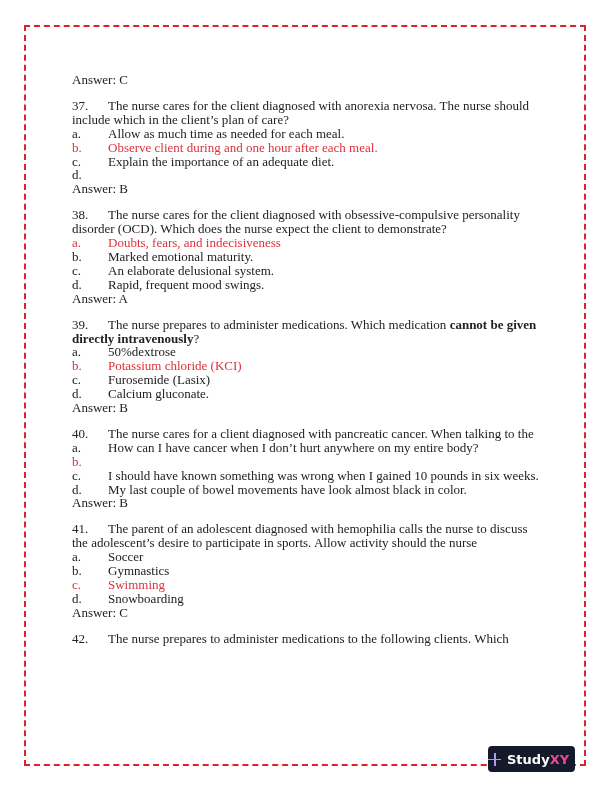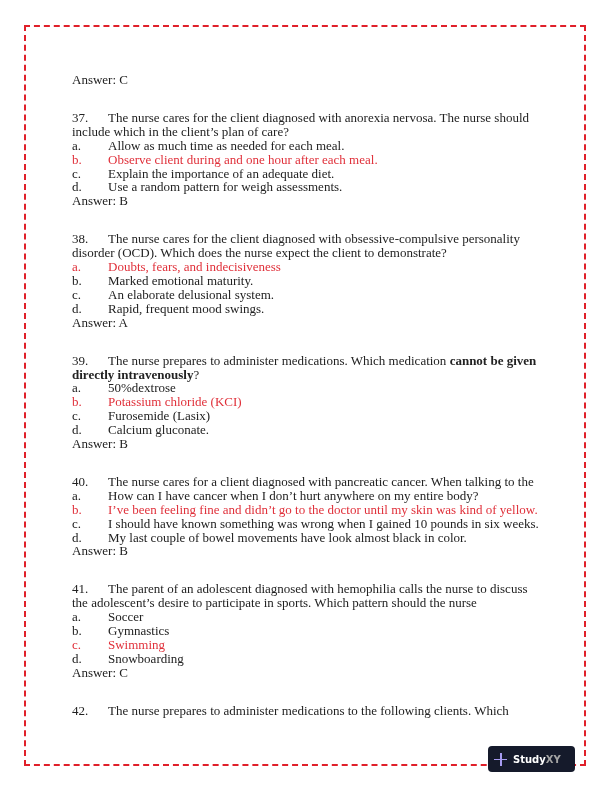--- a/index.html
+++ b/index.html
@@ -3,36 +3,36 @@
 <meta charset="utf-8">
 <style>
   html, body { margin: 0; padding: 0; background: #ffffff; }
   body { width: 612px; height: 792px; position: relative; overflow: hidden;
          font-family: "Liberation Serif", "DejaVu Serif", serif; color: #222; }
   .frame { position: absolute; left: 24px; top: 25px; width: 562px; height: 741px;
            border: 2px dashed #e0202a; box-sizing: border-box; }
   .content { position: absolute; left: 72px; top: 73px; width: 480px;
              font-size: 13px; line-height: 13.9px; }
   .line { white-space: nowrap; }
-  .q { margin-top: 24px; }
+  .q { margin-top: 12px; }
   .q:first-child { margin-top: 0; }
   .qnum { display: inline-block; width: 36px; }
   .opt { display: flex; white-space: nowrap; }
   .opt .letter { width: 36px; flex: none; }
   .correct { color: #e0303a; }
   b { font-weight: bold; }
   .badge { position: absolute; left: 488px; top: 746px; width: 87px; height: 26px;
            background: #151a2b; border-radius: 4px; display: flex; align-items: center;
-           font-family: "DejaVu Sans", sans-serif; font-weight: bold; font-size: 10px;
-           color: #ffffff; box-sizing: border-box; padding-left: 6px; }
+           font-family: "DejaVu Sans", sans-serif; font-weight: bold; font-size: 13px;
+           color: #ffffff; box-sizing: border-box; }
   .badge .plus { width: 13px; height: 13px; position: relative; margin-right: 6px; }
   .badge .plus::before, .badge .plus::after { content: ""; position: absolute; background: #a79cf2; }
   .badge .plus::before { left: 6px; top: 0; width: 1.5px; height: 13px; }
   .badge .plus::after { top: 6px; left: 0; width: 13px; height: 1.5px; }
-  .badge .xy { color: #a3a3a3; }
+  .badge .xy { color: #ec4899; }
 </style>
 </head>
 <body>
 
 <div class="frame"></div>
 
 <div class="content">
   <div class="q">
     <div class="line">Answer: C</div>
   </div>
@@ -47,21 +47,20 @@
     <div class="opt correct">
         <span class="letter">b.</span>
         <span>Observe client during and one hour after each meal.</span>
       </div>
     <div class="opt">
         <span class="letter">c.</span>
         <span>Explain the importance of an adequate diet.</span>
       </div>
     <div class="opt">
         <span class="letter">d.</span>
-        <span>Use a random pattern for weigh assessments.</span>
       </div>
     <div class="line">Answer: B</div>
   </div>
 
   <div class="q">
     <div class="line"><span class="qnum">38.</span><span>The nurse cares for the client diagnosed with obsessive-compulsive personality</span></div>
     <div class="line">disorder (OCD). Which does the nurse expect the client to demonstrate?</div>
     <div class="opt correct">
         <span class="letter">a.</span>
         <span>Doubts, fears, and indecisiveness</span>
@@ -104,36 +103,35 @@
   </div>
 
   <div class="q">
     <div class="line"><span class="qnum">40.</span><span>The nurse cares for a client diagnosed with pancreatic cancer. When talking to the</span></div>
     <div class="opt">
         <span class="letter">a.</span>
         <span>How can I have cancer when I don’t hurt anywhere on my entire body?</span>
       </div>
     <div class="opt correct">
         <span class="letter">b.</span>
-        <span>I’ve been feeling fine and didn’t go to the doctor until my skin was kind of yellow.</span>
       </div>
     <div class="opt">
         <span class="letter">c.</span>
         <span>I should have known something was wrong when I gained 10 pounds in six weeks.</span>
       </div>
     <div class="opt">
         <span class="letter">d.</span>
         <span>My last couple of bowel movements have look almost black in color.</span>
       </div>
     <div class="line">Answer: B</div>
   </div>
 
   <div class="q">
     <div class="line"><span class="qnum">41.</span><span>The parent of an adolescent diagnosed with hemophilia calls the nurse to discuss</span></div>
-    <div class="line">the adolescent’s desire to participate in sports. Which pattern should the nurse</div>
+    <div class="line">the adolescent’s desire to participate in sports. Allow activity should the nurse</div>
     <div class="opt">
         <span class="letter">a.</span>
         <span>Soccer</span>
       </div>
     <div class="opt">
         <span class="letter">b.</span>
         <span>Gymnastics</span>
       </div>
     <div class="opt correct">
         <span class="letter">c.</span>

